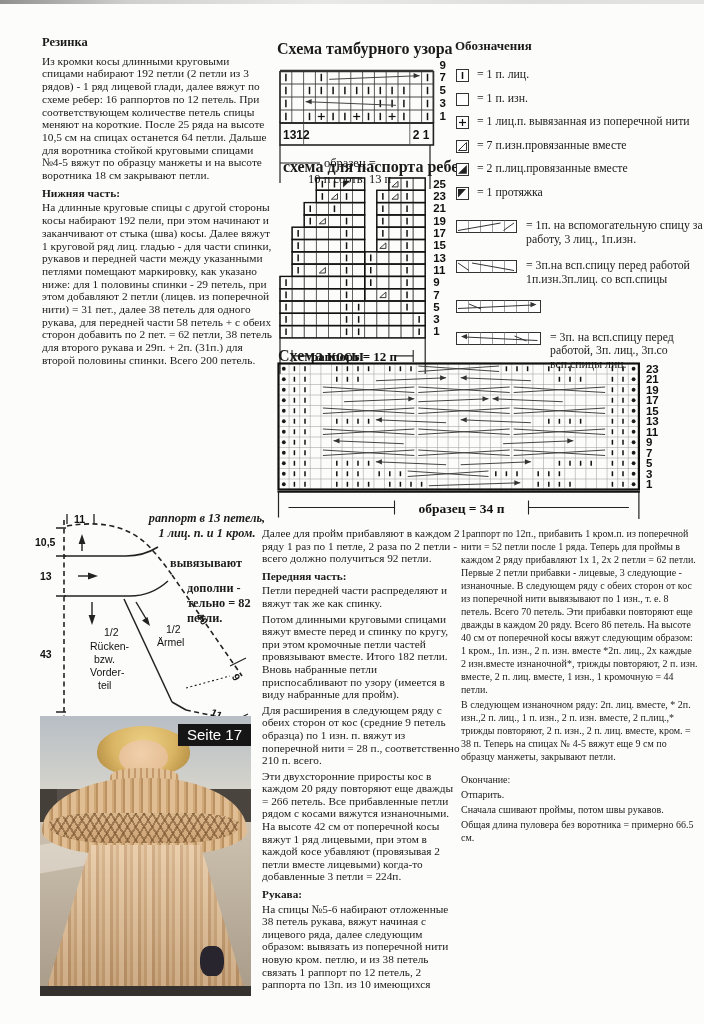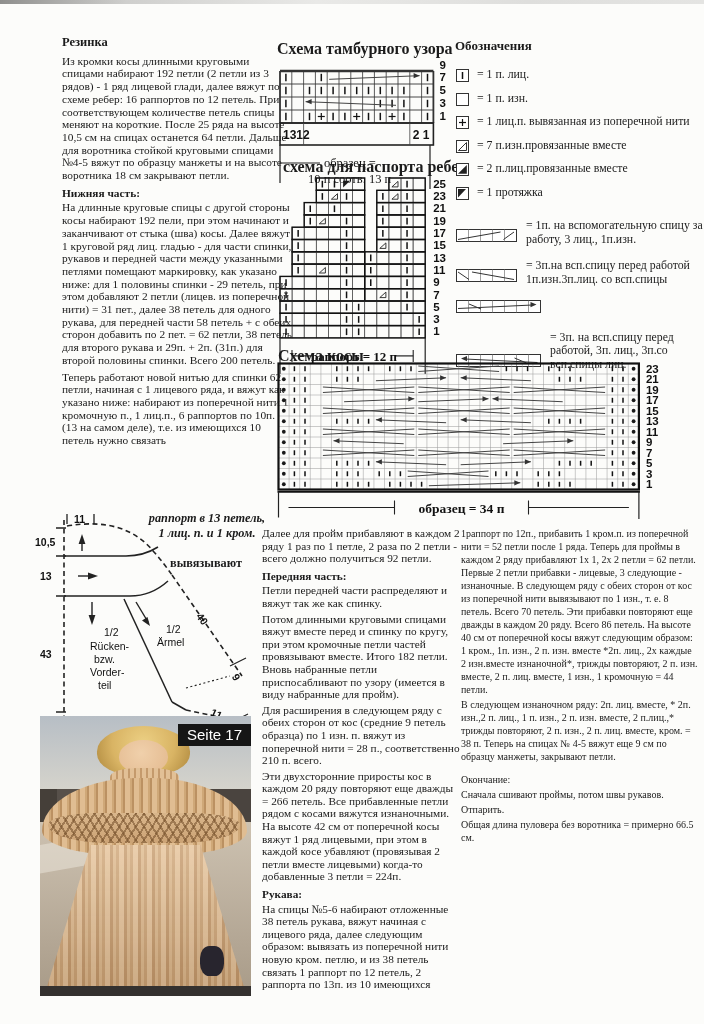--- a/index.html
+++ b/index.html
@@ -5,40 +5,40 @@
   html,body{margin:0;padding:0;background:#e8e8e6;}
   .page{position:relative;width:704px;height:1024px;background:#fcfcfa;overflow:hidden;
         font-family:"Liberation Serif","DejaVu Serif",serif;color:#1b1b1b;}
   .abs{position:absolute;}
   .scan-edge{left:0;top:0;width:704px;height:4px;
     background:linear-gradient(90deg,#8f8f8d,#cfcfcd 18%,#e9e9e7 45%,#dededc 75%,#e4e4e2);}
   
   .txtcol{font-size:11.4px;line-height:12.7px;text-align:left;}
   .txtcol p{margin:0 0 4px 0;}
   .txtcol .head{font-weight:bold;margin:5px 0 2px 0;}
-  #left-col{left:42px;top:36px;width:231px;margin-left:20px;}
+  #left-col{left:42px;top:36px;width:231px;}
   #mid-col{left:262px;top:527px;width:198px;font-size:11.3px;line-height:12.6px;}
   #mid-col p{margin:0 0 3px 0;}
   #right-col{left:461px;top:527px;width:238px;font-size:10px;line-height:13px;}
   #right-col p{margin:0 0 2px 0;}
   .h1{font-weight:bold;font-size:12.5px;margin:0 0 6px 0;}
   
   .chart-title{font-weight:bold;font-size:16px;}
   svg text{font-family:"Liberation Sans","DejaVu Sans",sans-serif;fill:#111;}
   svg text.rl{font-weight:bold;font-size:11.5px;}
   svg text.num{font-weight:bold;font-size:12px;}
   svg text.cap{font-family:"Liberation Serif","DejaVu Serif",serif;font-size:12.5px;}
   svg text.capb{font-family:"Liberation Serif","DejaVu Serif",serif;font-weight:bold;font-size:13px;}
   svg text.dim{font-size:10.5px;font-weight:bold;}
   svg text.lab{font-size:10.5px;}
   
   #legend{left:455px;top:38px;width:248px;}
   .leg-title{font-weight:bold;font-size:13px;margin-bottom:14px;}
   .leg-item{display:flex;align-items:flex-start;margin-bottom:5px;font-size:11.8px;line-height:13.5px;}
-  .leg-item.wide{margin-bottom:13px;align-items:flex-end;}
+  .leg-item.wide{margin-bottom:13px;}
   .leg-item .sym{flex:0 0 auto;margin-right:6px;margin-top:0px;}
   .leg-gap{height:10px;}
   
   .note{font-weight:bold;font-size:12.3px;line-height:15px;}
   
   #photo{left:40px;top:716px;width:211px;height:280px;overflow:hidden;background:#404040;}
   .ph{position:absolute;}
   .sky{left:0;top:0;width:100%;height:34%;background:linear-gradient(180deg,#b7bec5,#d6d4cc 80%);}
   .rocks{left:0;top:26%;width:100%;height:13%;
      background:linear-gradient(90deg,#453f39 0 8%,#57504a 8% 30%,#3e3933 30% 56%,#6a615a 56% 66%,#4a443f 66% 100%);}
@@ -72,21 +72,20 @@
 <body>
 
 <div class="page">
   <div class="abs scan-edge"></div>
 
   <div class="abs txtcol" id="left-col">
     <div class="h1">Резинка</div>
     <p>Из кромки косы длинными круговыми спицами набирают 192 петли (2 петли из 3 рядов)  - 1 ряд лицевой глади, далее вяжут по схеме ребер: 16 раппортов по 12 петель. При соответствующем количестве петель спицы меняют на короткие. После 25 ряда на высоте 10,5 см на спицах останется 64 петли. Дальше для воротника стойкой круговыми спицами №4-5 вяжут по образцу манжеты и на высоте воротника 18 см закрывают петли.</p>
     <div class="head">Нижняя часть:</div>
     <p>На длинные круговые спицы с другой стороны косы набирают 192 пели, при этом начинают и заканчивают от стыка (шва) косы. Далее вяжут 1 круговой ряд лиц. гладью - для части спинки, рукавов и передней части между указанными петлями помещают маркировку, как указано ниже: для 1 половины спинки - 29 петель, при этом добавляют 2 петли (лицев. из поперечной нити) = 31 пет., далее 38 петель для одного рукава, для передней части 58 петель + с обеих сторон добавить по 2 пет. = 62 петли, 38 петель для второго рукава и 29п. + 2п. (31п.) для второй половины спинки. Всего 200 петель.</p>
-    <p>Теперь работают новой нитью для спинки 62 петли, начиная с 1 лицевого ряда, и вяжут как указано ниже: набирают из поперечной нити 1 кромочную п., 1 лиц.п., 6 раппортов по 10п. (13 на самом деле), т.е. из имеющихся 10 петель нужно связать</p>
   </div>
 
   <div class="abs chart-title" style="left:277px;top:40px;width:190px;">Схема тамбурного узора</div>
   <svg class="abs" id="tambour-svg" style="left:277px;top:57px;" width="182" height="142">
       <line x1="3" y1="14" x2="3" y2="66" stroke="#333" stroke-width="1.8"></line>
       <line x1="14.8" y1="14" x2="14.8" y2="66" stroke="#333" stroke-width="0.8"></line>
       <line x1="26.6" y1="14" x2="26.6" y2="66" stroke="#333" stroke-width="0.8"></line>
       <line x1="38.400000000000006" y1="14" x2="38.400000000000006" y2="66" stroke="#333" stroke-width="0.8"></line>
       <line x1="50.2" y1="14" x2="50.2" y2="66" stroke="#333" stroke-width="0.8"></line>
       <line x1="62" y1="14" x2="62" y2="66" stroke="#333" stroke-width="0.8"></line>
@@ -855,20 +854,23 @@
       <text class="lab" x="64" y="183">teil</text>
       <text class="lab" x="132" y="127">1/2</text>
       <text class="lab" x="123" y="140">Ärmel</text>
     </g>
   </svg>
 
   <div class="abs note" style="left:146px;top:511px;width:122px;text-align:center;font-style:italic;">
     <span>раппорт в 13 петель,</span><br><span>1 лиц. п. и 1 кром.</span>
   </div>
   <div class="abs note" style="left:170px;top:556px;">вывязывают</div>
+  <div class="abs note" style="left:187px;top:581px;width:84px;">
+    <span>дополни -</span><br><span>тельно = 82</span><br><span>петли.</span>
+  </div>
 
   <div class="abs" id="photo">
     <div class="ph sky"></div>
     <div class="ph rocks"></div>
     <div class="ph building"></div>
     <div class="ph sand"></div>
     <div class="ph sand-streak"></div>
     <div class="ph hair"></div>
     <div class="ph face"></div>
     <div class="ph collar"></div>
@@ -888,17 +890,17 @@
     <p>Для расширения в следующем ряду с обеих сторон от кос (средние 9 петель образца) по 1 изн. п. вяжут из поперечной нити = 28 п., соответственно 210 п. всего.</p>
     <p>Эти двухсторонние приросты кос в каждом 20 ряду повторяют еще дважды = 266 петель. Все прибавленные петли рядом с косами вяжутся изнаночными. На высоте 42 см от поперечной косы вяжут 1 ряд лицевыми, при этом в каждой косе убавляют (провязывая 2 петли вместе лицевыми) когда-то добавленные 3 петли = 224п.</p>
     <div class="head">Рукава:</div>
     <p>На спицы №5-6 набирают отложенные 38 петель рукава, вяжут начиная с лицевого ряда, далее следующим образом: вывязать из поперечной нити новую кром. петлю, и из 38 петель связать 1 раппорт по 12 петель, 2 раппорта по 13п. из 10 имеющихся</p>
   </div>
 
   <div class="abs txtcol" id="right-col">
     <p>1раппорт  по 12п., прибавить 1 кром.п. из поперечной нити = 52 петли после 1 ряда. Теперь для проймы в каждом  2 ряду прибавляют 1х 1, 2х 2 петли = 62 петли. Первые 2 петли прибавки - лицевые, 3 следующие - изнаночные. В следующем ряду с обеих сторон от кос из поперечной нити вывязывают по 1 изн., т. е. 8 петель. Всего 70 петель. Эти прибавки повторяют еще дважды в каждом 20 ряду. Всего 86 петель. На высоте 40 см от поперечной косы вяжут следующим образом: 1 кром., 1п. изн., 2 п. изн. вместе *2п. лиц., 2х  каждые 2 изн.вместе изнаночной*, трижды повторяют, 2 п. изн. вместе, 2 п. лиц. вместе, 1 изн., 1 кромочную = 44 петли.</p>
     <p>В следующем изнаночном ряду: 2п. лиц. вместе, * 2п. изн.,2 п. лиц., 1 п. изн., 2 п. изн. вместе, 2 п.лиц.,* трижды повторяют, 2 п. изн., 2 п. лиц. вместе, кром. = 38 п. Теперь на спицах № 4-5 вяжут еще 9 см по образцу манжеты, закрывают петли.</p>
     <p style="margin-top:10px;">Окончание:</p>
+    <p>Отпарить.</p>
     <p>Сначала сшивают проймы, потом швы рукавов.</p>
-    <p>Отпарить.</p>
     <p>Общая длина пуловера без воротника = примерно 66.5 см.</p>
   </div>
 </div>
 
 </body></html>

